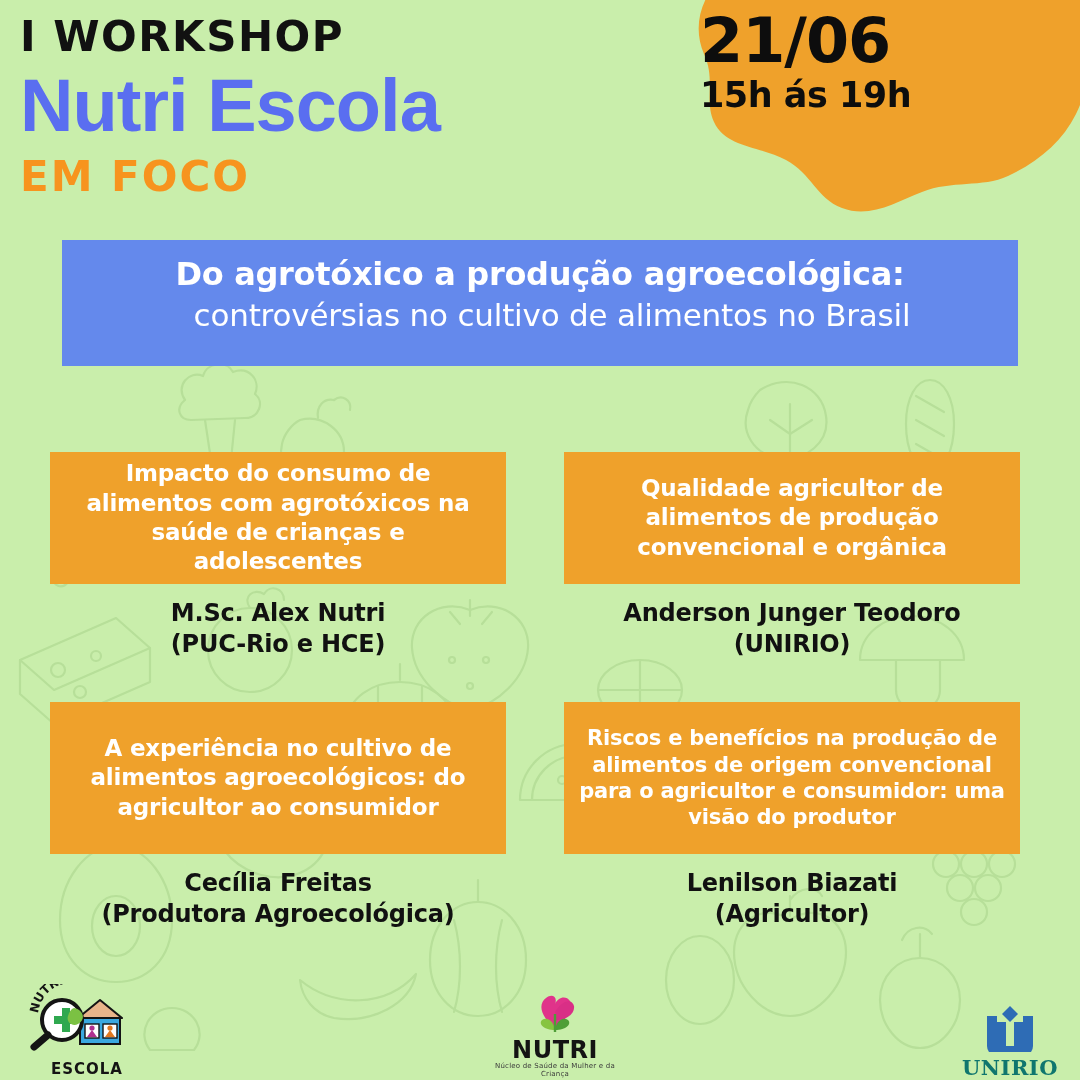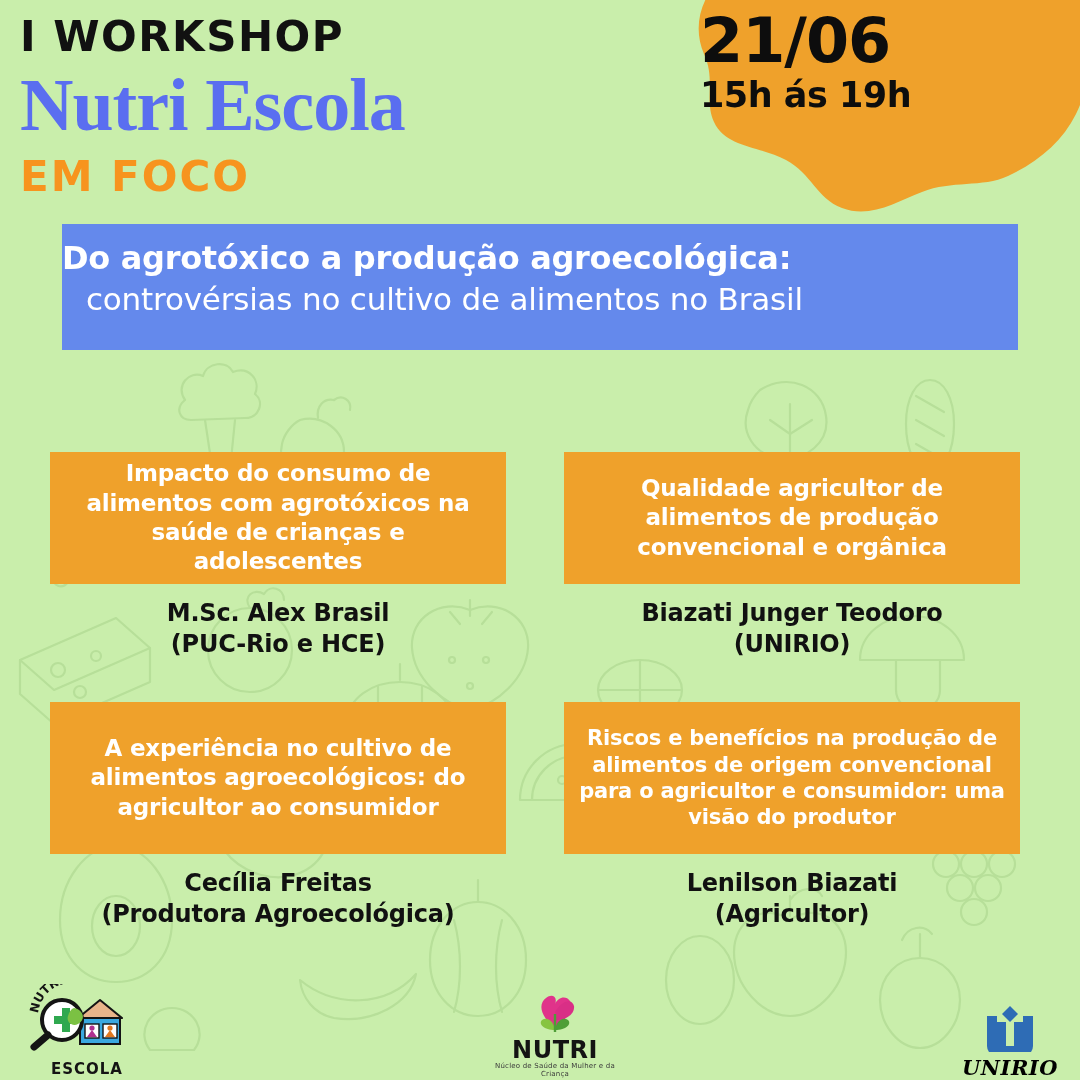--- a/index.html
+++ b/index.html
@@ -92,45 +92,45 @@
     font-family: "DejaVu Sans", sans-serif;
     line-height: 1.1;
   }
   .brand {
     font-size: 74px;
     font-weight: 800;
     color: #5a6ef0;
     letter-spacing: -1px;
     line-height: 1.18;
     margin-top: 2px;
-    font-family: Liberation Serif, serif;
+    font-family: Liberation Sans, sans-serif;
   }
   .subbrand {
     font-size: 42px;
     font-weight: 800;
     color: #f7941e;
     letter-spacing: 2px;
     line-height: 1.1;
     margin-top: 4px;
     font-family: "DejaVu Sans", sans-serif;
   }
 
   
   .theme-banner {
     position: absolute;
     left: 62px;
-    top: 224px;
+    top: 240px;
     width: 956px;
     height: 126px;
     background: #6489ec;
     z-index: 3;
     display: flex;
     flex-direction: column;
     justify-content: flex-start;
-    align-items: flex-start;
+    align-items: center;
     padding-top: 14px;
   }
   .theme-line1 {
     font-size: 32px;
     font-weight: 800;
     color: #ffffff;
     letter-spacing: -0.3px;
     line-height: 1.28;
     text-align: center;
     font-family: "DejaVu Sans", sans-serif;
@@ -238,24 +238,23 @@
     color: #3a3a3a;
     text-align: center;
     margin-top: 0;
     font-family: "DejaVu Sans", sans-serif;
   }
   .cap-unirio {
     font-size: 21px;
     letter-spacing: 0.5px;
     font-family: "DejaVu Serif", serif;
     font-weight: 700;
-    color: #000000;
+    color: #0f766e;
     line-height: 1;
     margin-top: 1px;
-    font-style: italic;
   }
 </style>
 </head>
 <body>
 
 <div class="poster">
 
   <div class="bg-pattern">
     <svg width="1080" height="720" viewBox="0 0 1080 720" xmlns="http://www.w3.org/2000/svg">
       <g fill="none" stroke="#8fbf72" stroke-width="2.2" stroke-linecap="round" stroke-linejoin="round" opacity="0.75">
@@ -379,29 +378,29 @@
     <div class="theme-line2">controvérsias no cultivo de alimentos no Brasil</div>
   </div>
 
   <div class="talks">
 
     <div class="talk-row row1">
       <div class="talk col-left">
         <div class="talk-box h4">
           <div class="talk-title">Impacto do consumo de alimentos com agrotóxicos na saúde de crianças e adolescentes</div>
         </div>
-        <div class="speaker">M.Sc. Alex Brasil
+        <div class="speaker">M.Sc. Alex Nutri
 (PUC-Rio e HCE)</div>
       </div>
 
       <div class="talk col-right">
         <div class="talk-box h4">
           <div class="talk-title">Qualidade agricultor de alimentos de produção convencional e orgânica</div>
         </div>
-        <div class="speaker">Biazati Junger Teodoro
+        <div class="speaker">Anderson Junger Teodoro
 (UNIRIO)</div>
       </div>
     </div>
 
     <div class="talk-row row2">
       <div class="talk col-left">
         <div class="talk-box h3">
           <div class="talk-title">A experiência no cultivo de alimentos agroecológicos: do agricultor ao consumidor</div>
         </div>
         <div class="speaker">Cecília Freitas

